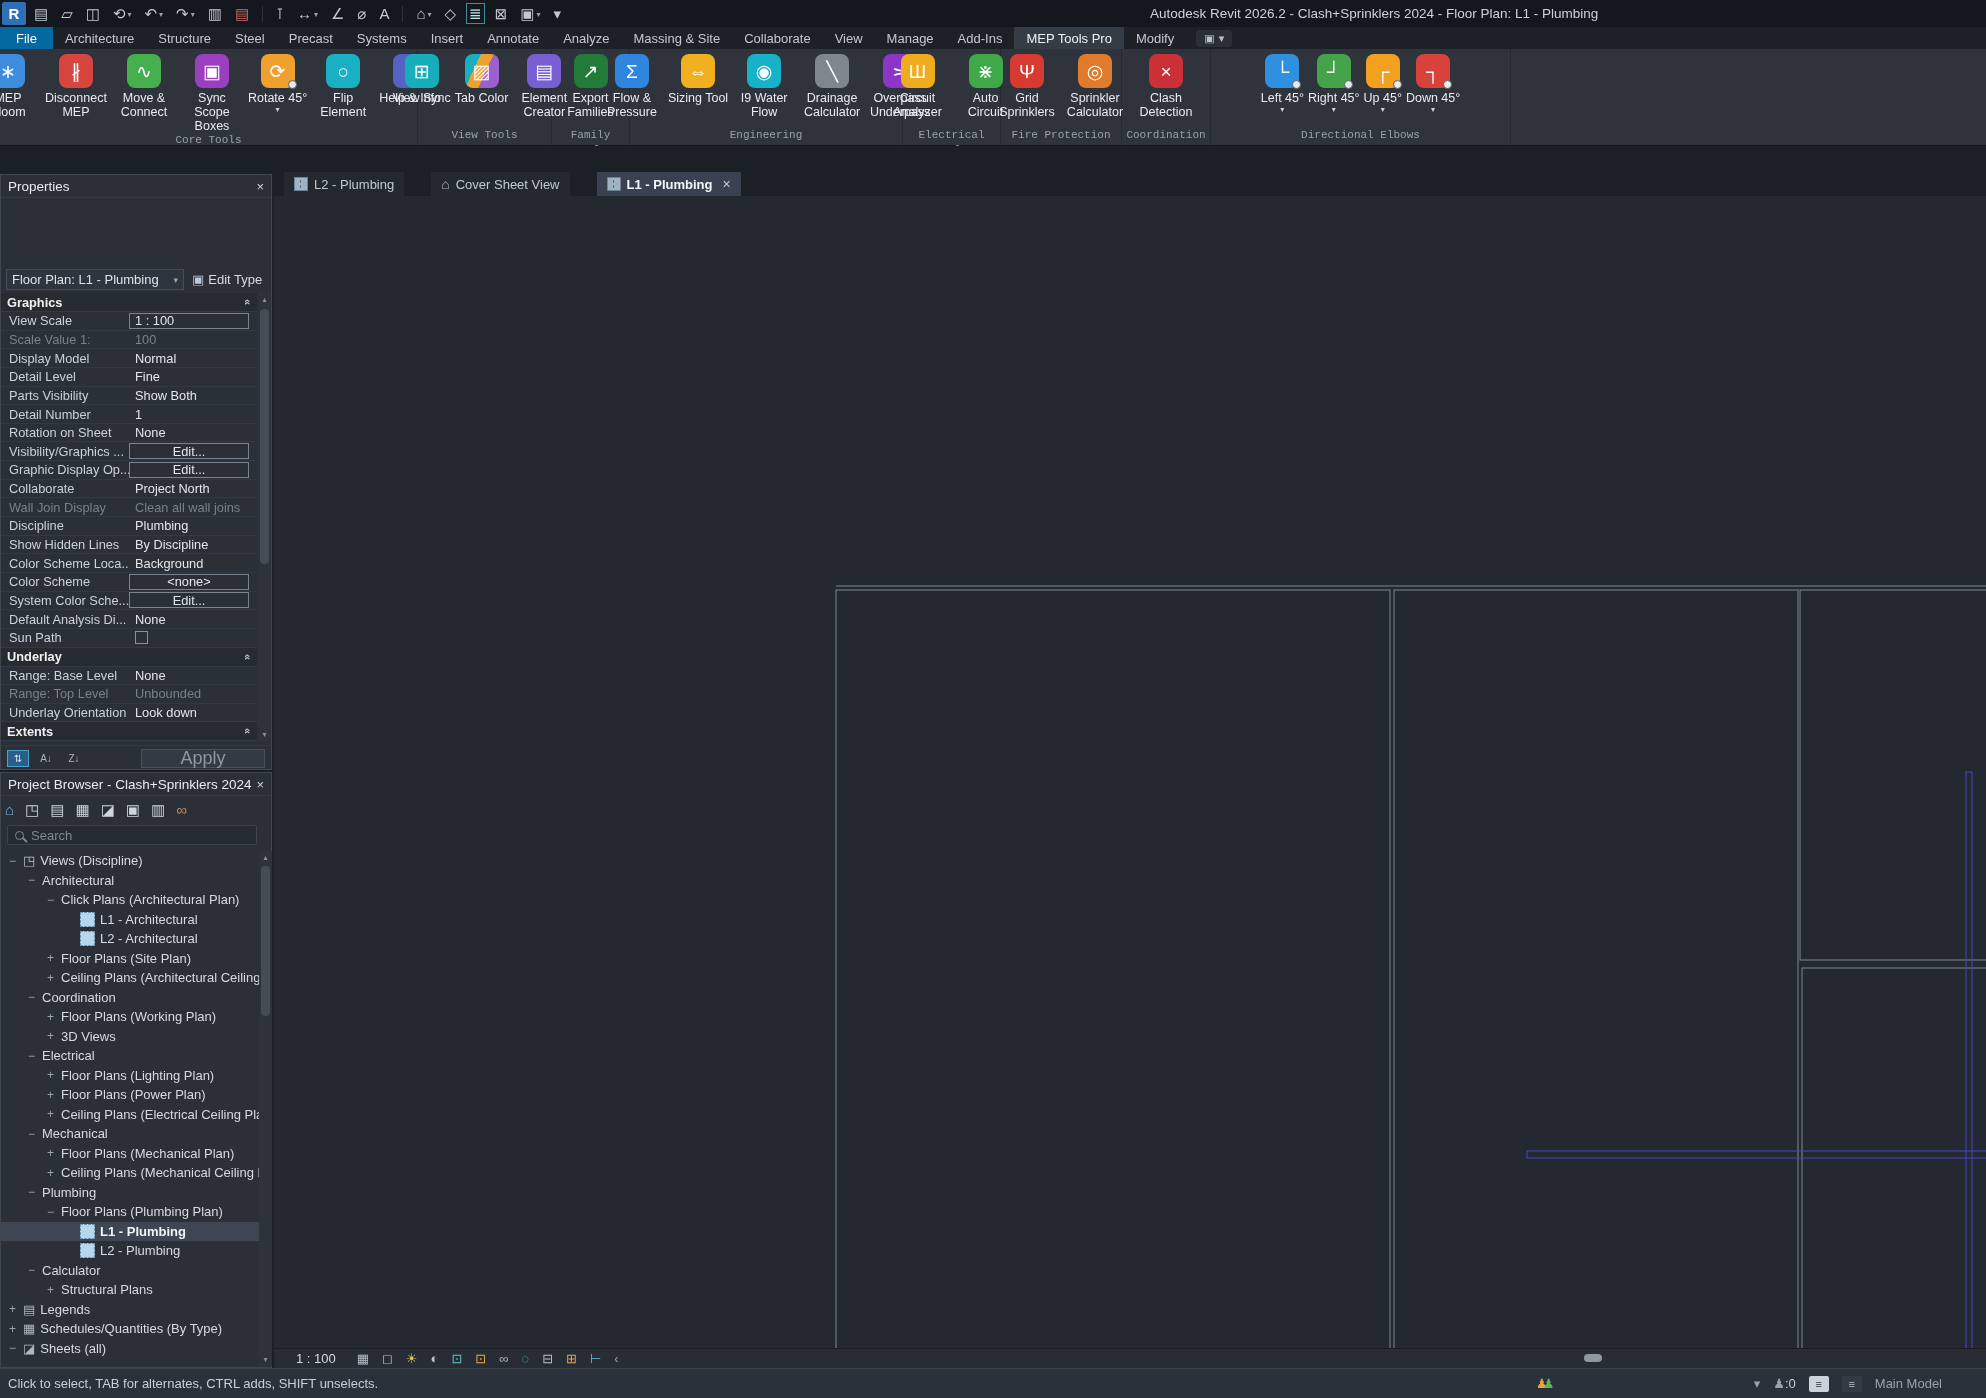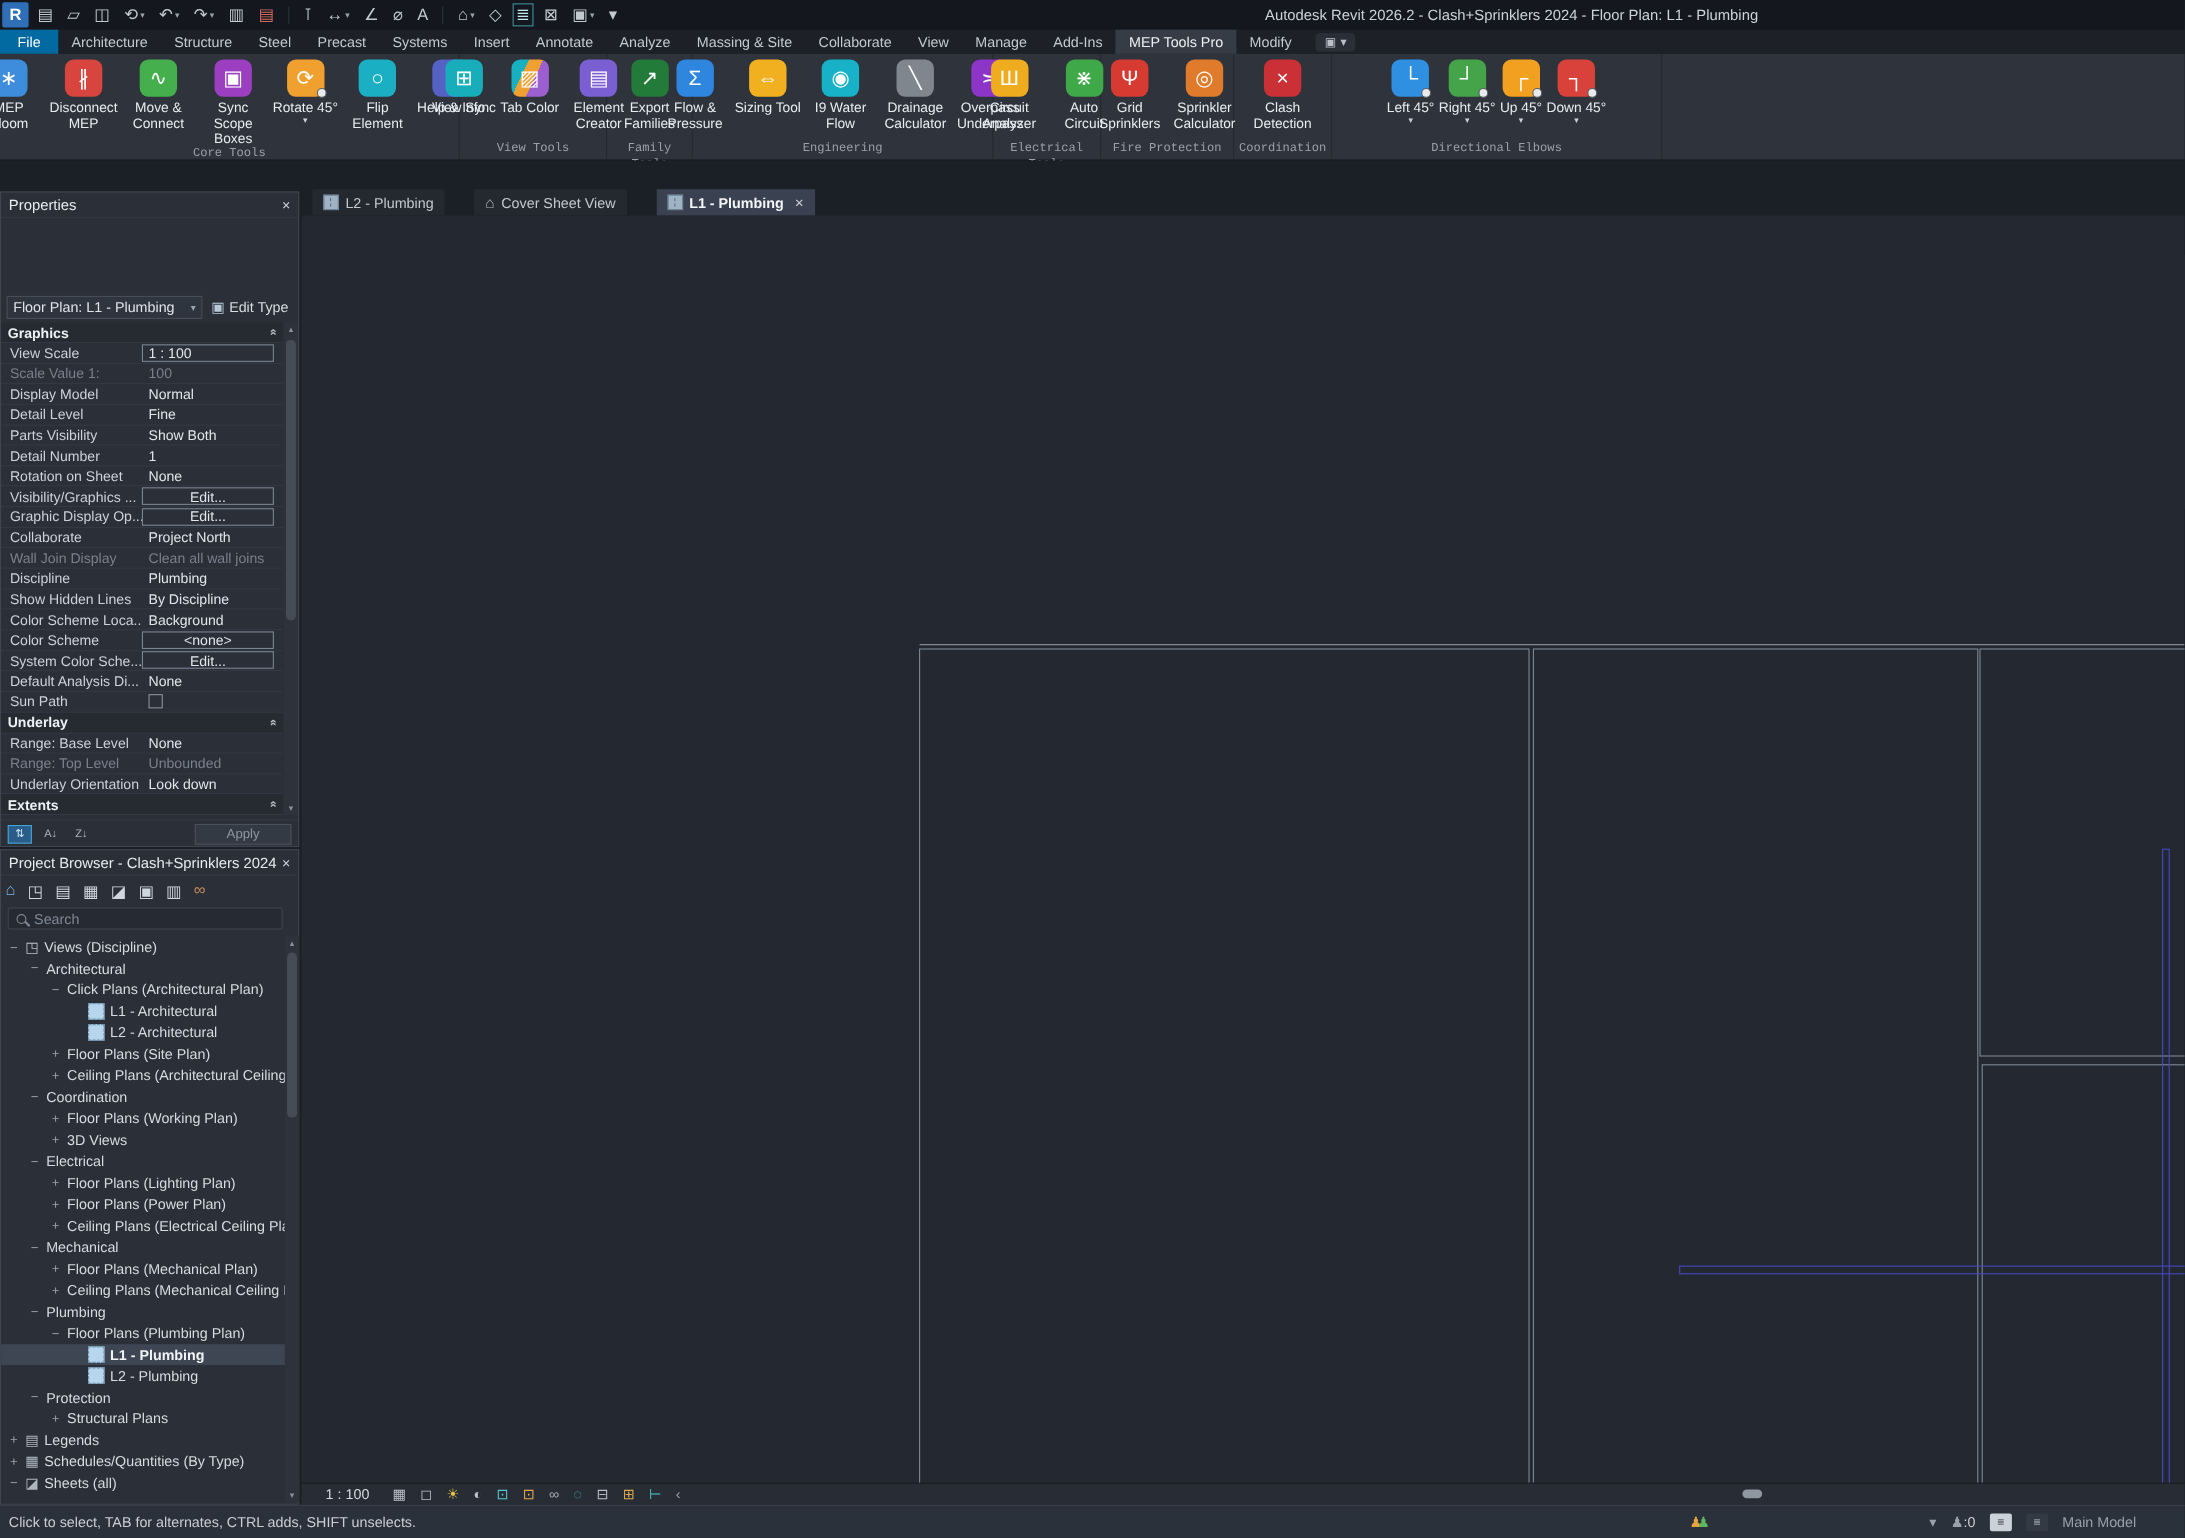--- a/index.html
+++ b/index.html
@@ -79,22 +79,22 @@
   .pcheck { flex:0 0 13px; height:13px; border:1px solid #8a919b; margin-left:6px; font-size:11px;
     display:flex; align-items:center; justify-content:center; color:#2a2f38; }
 
   .pscroll { position:absolute; left:257px; top:118px; width:13px; height:448px; background:#2e333b; }
   .pscroll .thumb { position:absolute; left:2px; top:16px; width:9px; height:255px; background:#454c56; border-radius:4px; }
   .sarrow { position:absolute; left:0; width:13px; height:13px; font-size:8px; color:#8a919b; text-align:center; line-height:13px; }
   .pfooter { position:absolute; left:0; top:570px; width:270px; height:25px; display:flex; align-items:center;
     padding:0 6px; gap:6px; border-top:1px solid #343a43; }
   .pf-icon { width:22px; height:17px; font-size:10px; color:#aeb5bd; display:flex; align-items:center; justify-content:center; }
   .pf-active { background:#2a5d8a; border:1px solid #4aa3c9; color:#cfe8f2; }
-  .apply-btn { margin-left:auto; width:88px; height:19px; background:#343a43; border:1px solid #4a515b;
-    color:#8f97a2; font-size:12px; display:flex; align-items:center; justify-content:center; }
+  .apply-btn { margin-left:auto; width:124px; height:19px; background:#343a43; border:1px solid #4a515b;
+    color:#8f97a2; font-size:18px; display:flex; align-items:center; justify-content:center; }
 
   
   .b-toolbar { position:absolute; left:4px; top:25px; height:23px; display:flex; align-items:center; gap:11px;
     font-size:15px; color:#cfd6de; }
   .b-search { position:absolute; left:6px; top:52px; width:250px; height:20px; background:#262b33;
     border:1px solid #3e444e; border-radius:2px; display:flex; align-items:center; padding:0 7px; gap:7px; }
   .mag { width:9px; height:9px; border:1.5px solid #7e8894; border-radius:50%; position:relative; flex:0 0 auto; }
   .mag::after { content:""; position:absolute; width:6px; height:1.5px; background:#7e8894;
     transform:rotate(45deg); right:-5px; bottom:-2px; }
   .b-search span { color:#7e8894; font-size:13px; }
@@ -568,21 +568,21 @@
         <span class="ticon ticon-plan"></span>
         <span class="tlab">L1 - Plumbing</span>
       </div>
       <div class="trow" style="padding-left: 63px;">
         <span class="texp"></span>
         <span class="ticon ticon-plan"></span>
         <span class="tlab">L2 - Plumbing</span>
       </div>
       <div class="trow" style="padding-left: 25px;">
         <span class="texp">−</span>
-        <span class="tlab">Protection</span>
+        <span class="tlab">Calculator</span>
       </div>
       <div class="trow" style="padding-left: 44px;">
         <span class="texp">+</span>
         <span class="tlab">Structural Plans</span>
       </div>
       <div class="trow" style="padding-left: 6px;">
         <span class="texp">+</span>
         <span class="ticon ticon-legend">▤</span>
         <span class="tlab">Legends</span>
       </div>

